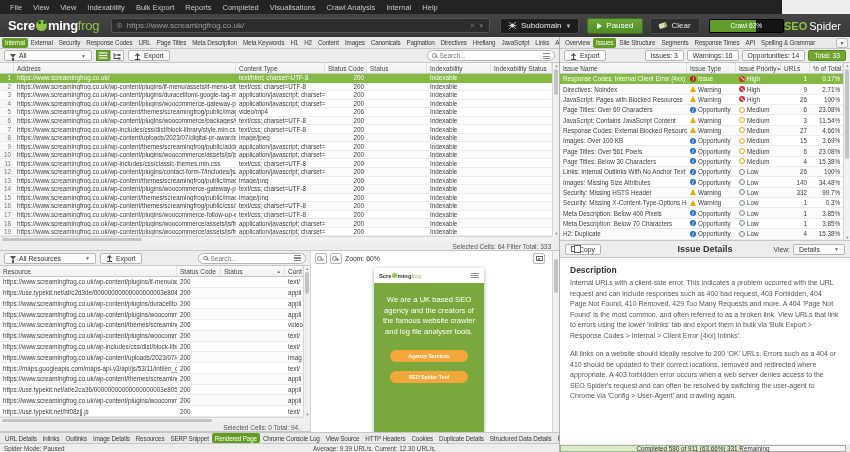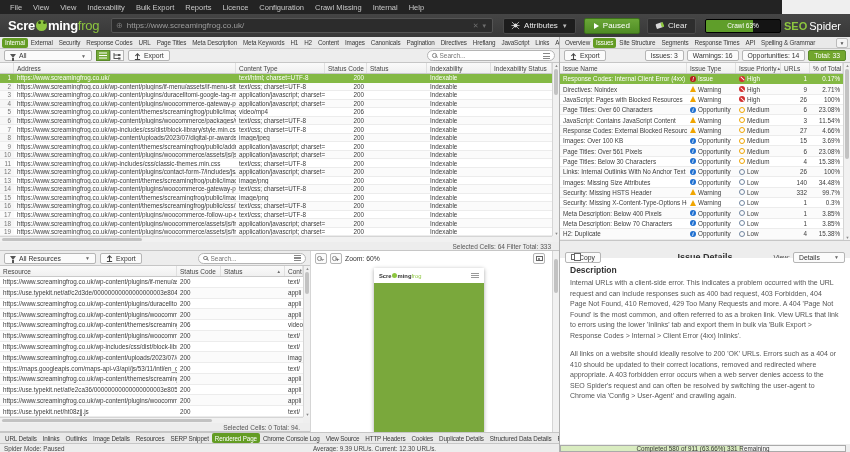--- a/index.html
+++ b/index.html
@@ -104,21 +104,21 @@
   .ic.issue::after { content:"!"; position:absolute; inset:0; color:#fff; font-size:5px; line-height:6px; text-align:center; font-weight:bold; }
   .ic.warn { width:0; height:0; border-radius:0; border-left:3.5px solid transparent; border-right:3.5px solid transparent; border-bottom:6px solid #f0a500; }
   .ic.opp { background:#1e6fd0; }
   .ic.opp::after { content:"i"; position:absolute; inset:0; color:#fff; font-size:5px; line-height:6px; text-align:center; font-weight:bold; }
   .ic.hi { background:#d32f2f; }
   .ic.hi::after { content:""; position:absolute; left:0.5px; top:2.5px; width:5px; height:1px; background:#fff; transform:rotate(45deg); }
   .ic.med { background:transparent; border:1.5px solid #f0a500; }
   .ic.low { background:transparent; border:1.5px solid #7286a0; }
 
   
-  #det-head { position:absolute; left:560px; top:240px; width:290px; height:18px; background:#ededed; border-bottom:1px solid #c6c6c6; border-top:1px solid #c6c6c6; display:flex; align-items:center; padding:16px 5px; }
+  #det-head { position:absolute; left:560px; top:240px; width:290px; height:18px; background:#ededed; border-bottom:1px solid #c6c6c6; border-top:1px solid #c6c6c6; display:flex; align-items:center; padding:0 5px; }
   #det-title { position:absolute; left:0; right:0; text-align:center; font-size:9px; font-weight:bold; color:#333; }
   #det-head .wbtn,.viewsel { z-index:2; }
   .copyic { width:5px; height:6px; border:1px solid #666; background:#fff; position:relative; }
   .copyic::after { content:""; position:absolute; left:1.5px; top:-2.5px; width:5px; height:6px; border:1px solid #666; background:#fff; }
   .viewgrp { margin-left:auto; display:flex; align-items:center; gap:3px; font-size:6.8px; color:#444; }
   .viewsel { width:52px; }
   .viewsel .caret { margin-left:auto; font-size:5px; color:#666; }
   #det-body { position:absolute; left:560px; top:258px; width:290px; height:186px; background:#fff; padding:7px 10px; overflow:hidden; }
   #det-body h3 { font-size:8.5px; font-weight:bold; color:#333; margin-bottom:3px; }
   #det-body p { font-size:7px; line-height:1.5; color:#555; margin-bottom:8px; }
@@ -172,23 +172,23 @@
 
 <div id="app">
 
   <div class="menubar" id="menubar">
       <span class="mi">File</span>
       <span class="mi">View</span>
       <span class="mi">View</span>
       <span class="mi">Indexability</span>
       <span class="mi">Bulk Export</span>
       <span class="mi">Reports</span>
-      <span class="mi">Licence</span>
-      <span class="mi">Configuration</span>
-      <span class="mi">Crawl Missing</span>
+      <span class="mi">Completed</span>
+      <span class="mi">Visualisations</span>
+      <span class="mi">Crawl Analysis</span>
       <span class="mi">Internal</span>
       <span class="mi">Help</span>
     </div>
 
   <div class="header">
     <div class="logo">
       <span>Scre</span>
       <span class="frogball"></span>
       <span>ming</span>
       <span class="green">frog</span>
@@ -197,21 +197,21 @@
       <span class="globe">⊕</span>
       <span class="url">https://www.screamingfrog.co.uk/</span>
       <span class="uclear">✕</span>
       <span class="ucaret">▾</span>
     </div>
     <div class="modebtn">
       <svg width="9" height="9" viewBox="0 0 10 10">
           <circle cx="5" cy="5" r="2.2" fill="#ddd"></circle>
           <path d="M5 5 L1 1 M5 5 L9 1 M5 5 L0.5 5 M5 5 L9.5 5 M5 5 L1 9 M5 5 L9 9" stroke="#ddd" stroke-width="0.8" fill="none"></path>
         </svg>
-      <span>Attributes</span>
+      <span>Subdomain</span>
       <span class="caret">▼</span>
     </div>
     <div class="btn-resume">
       <span class="play"></span>
       <span>Paused</span>
     </div>
     <div class="btn-clear">
       <span class="eraser"></span>
       <span>Clear</span>
     </div>
@@ -787,20 +787,25 @@
     <div id="phone">
       <div class="pbar">
         <span class="plogo">
           <span>Scre</span>
             <span class="pfrog"></span>
             <span>ming</span>
             <span class="green">frog</span>
         </span>
         <span class="pburger"></span>
       </div>
+      <div class="pbody">
+        <h2>We are a UK based SEO agency and the creators of the famous website crawler and log file analyser tools.</h2>
+        <div class="pbtn">Agency Services</div>
+        <div class="pbtn">SEO Spider Tool</div>
+      </div>
     </div>
     <div id="prev-scroll">
         <div class="thumb"></div>
       </div>
   </div>
 
   <div id="bottomtabs">
       <span class="tab">URL Details</span>
       <span class="tab">Inlinks</span>
       <span class="tab">Outlinks</span>

